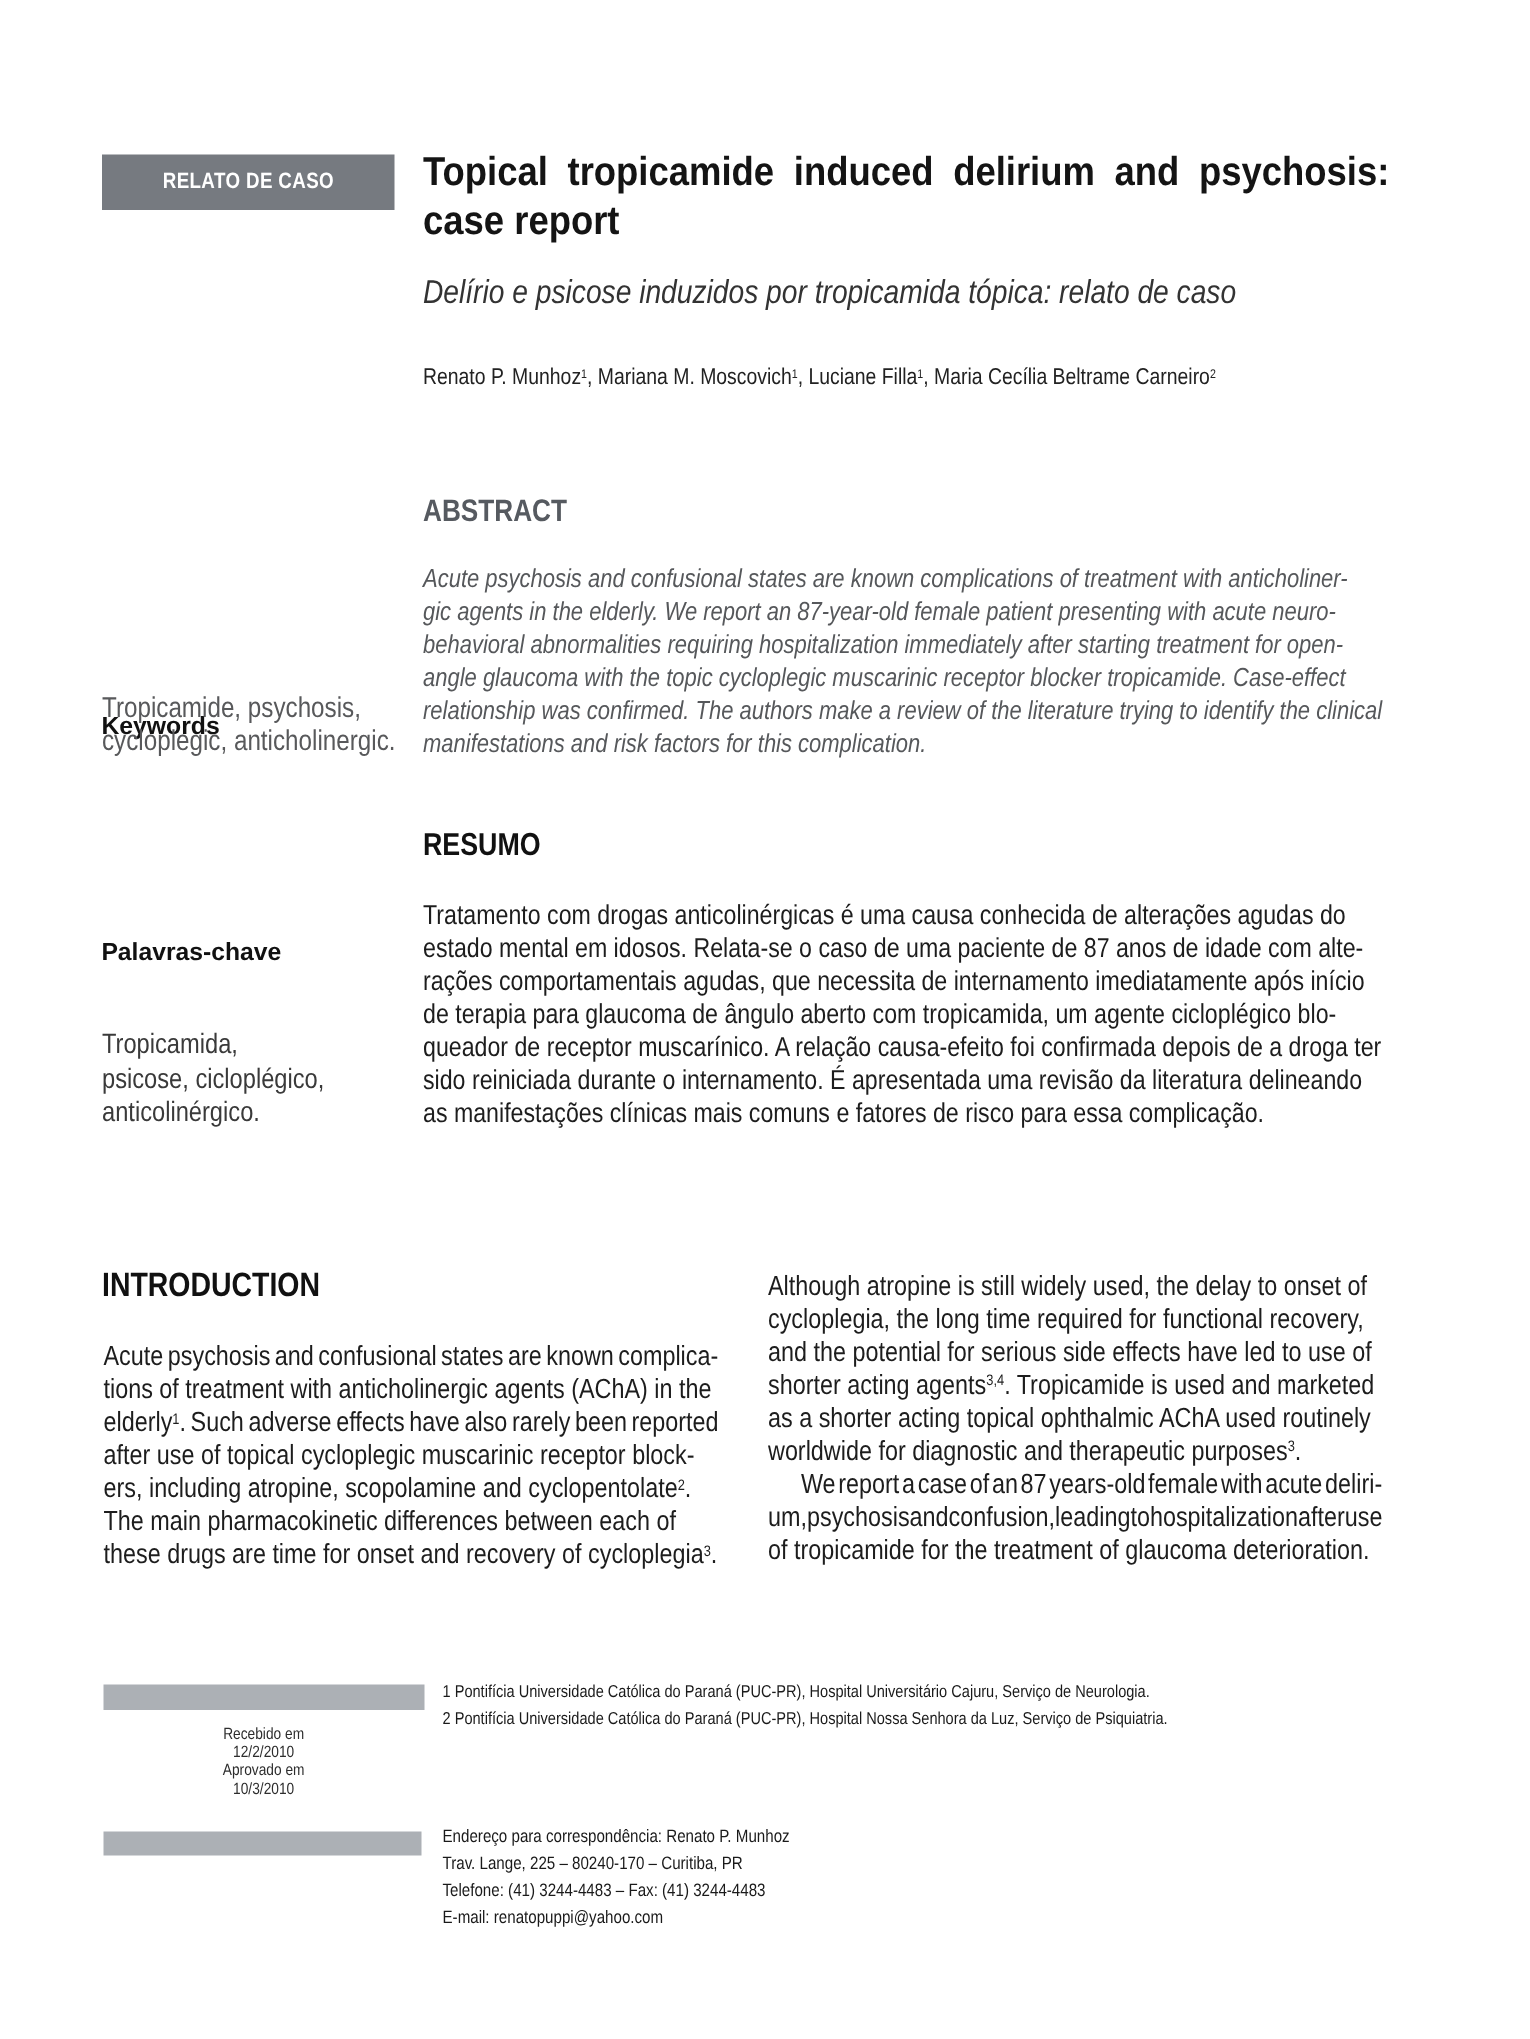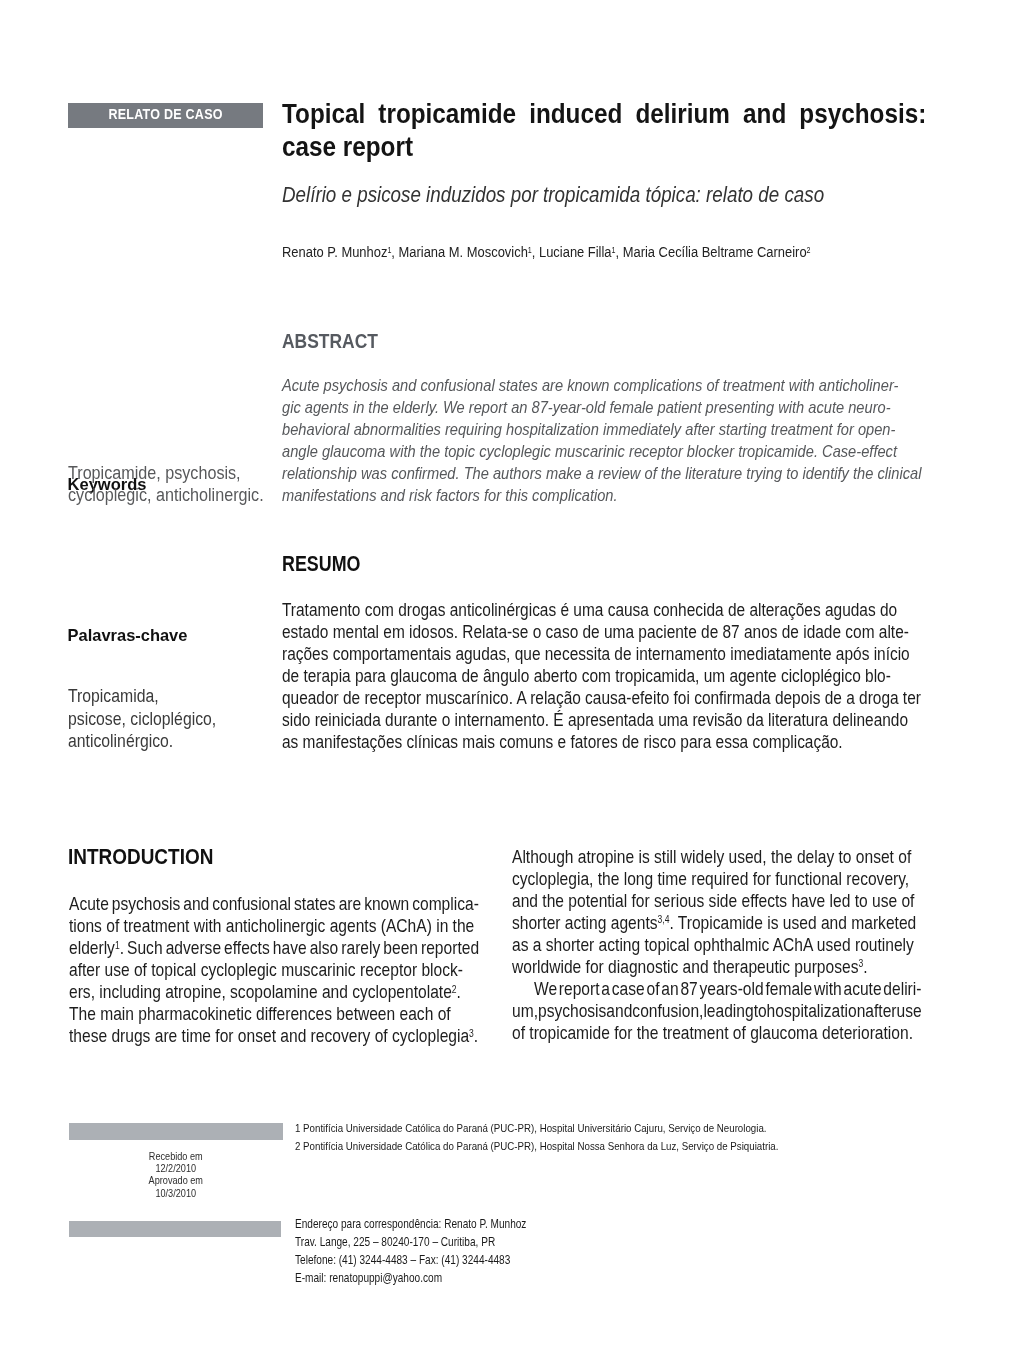--- a/index.html
+++ b/index.html
@@ -7,22 +7,22 @@
   body{width:1020px;height:1359px;position:relative;
        font-family:"Liberation Sans",sans-serif;
        -webkit-font-smoothing:antialiased;text-rendering:optimizeLegibility;}
   .page{position:absolute;left:0;top:0;width:1020px;height:1359px;overflow:hidden;background:#fff;
          will-change:transform;}
 
   
   .cx{position:absolute;transform-origin:left top;}
 
   
-  .badge{position:absolute;left:68px;top:103px;width:195px;height:25px;background:#767a80;
-         display:flex;align-items:flex-end;justify-content:center;}
+  .badge{position:absolute;left:68px;top:103px;width:195px;height:37px;background:#767a80;
+         display:flex;align-items:center;justify-content:center;}
   .badge-inner{transform:scaleX(.845);transform-origin:center top;white-space:nowrap;color:#fff;
                font-weight:bold;font-size:14.8px;letter-spacing:.3px;line-height:27.5px;}
 
   .title{left:282.4px;top:98.0px;width:713px;transform:scaleX(.9036);font-size:26.9px;font-weight:bold;
          color:#141414;}
   .title .ln{display:block;height:32.5px;line-height:32.5px;text-align:justify;text-align-last:justify;}
   .title .ln.last{text-align-last:left;}
 
   .subtitle{left:282px;top:181.3px;width:760px;transform:scaleX(.8487);font-size:22.15px;font-style:italic;
             color:#333;line-height:27px;white-space:nowrap;}

